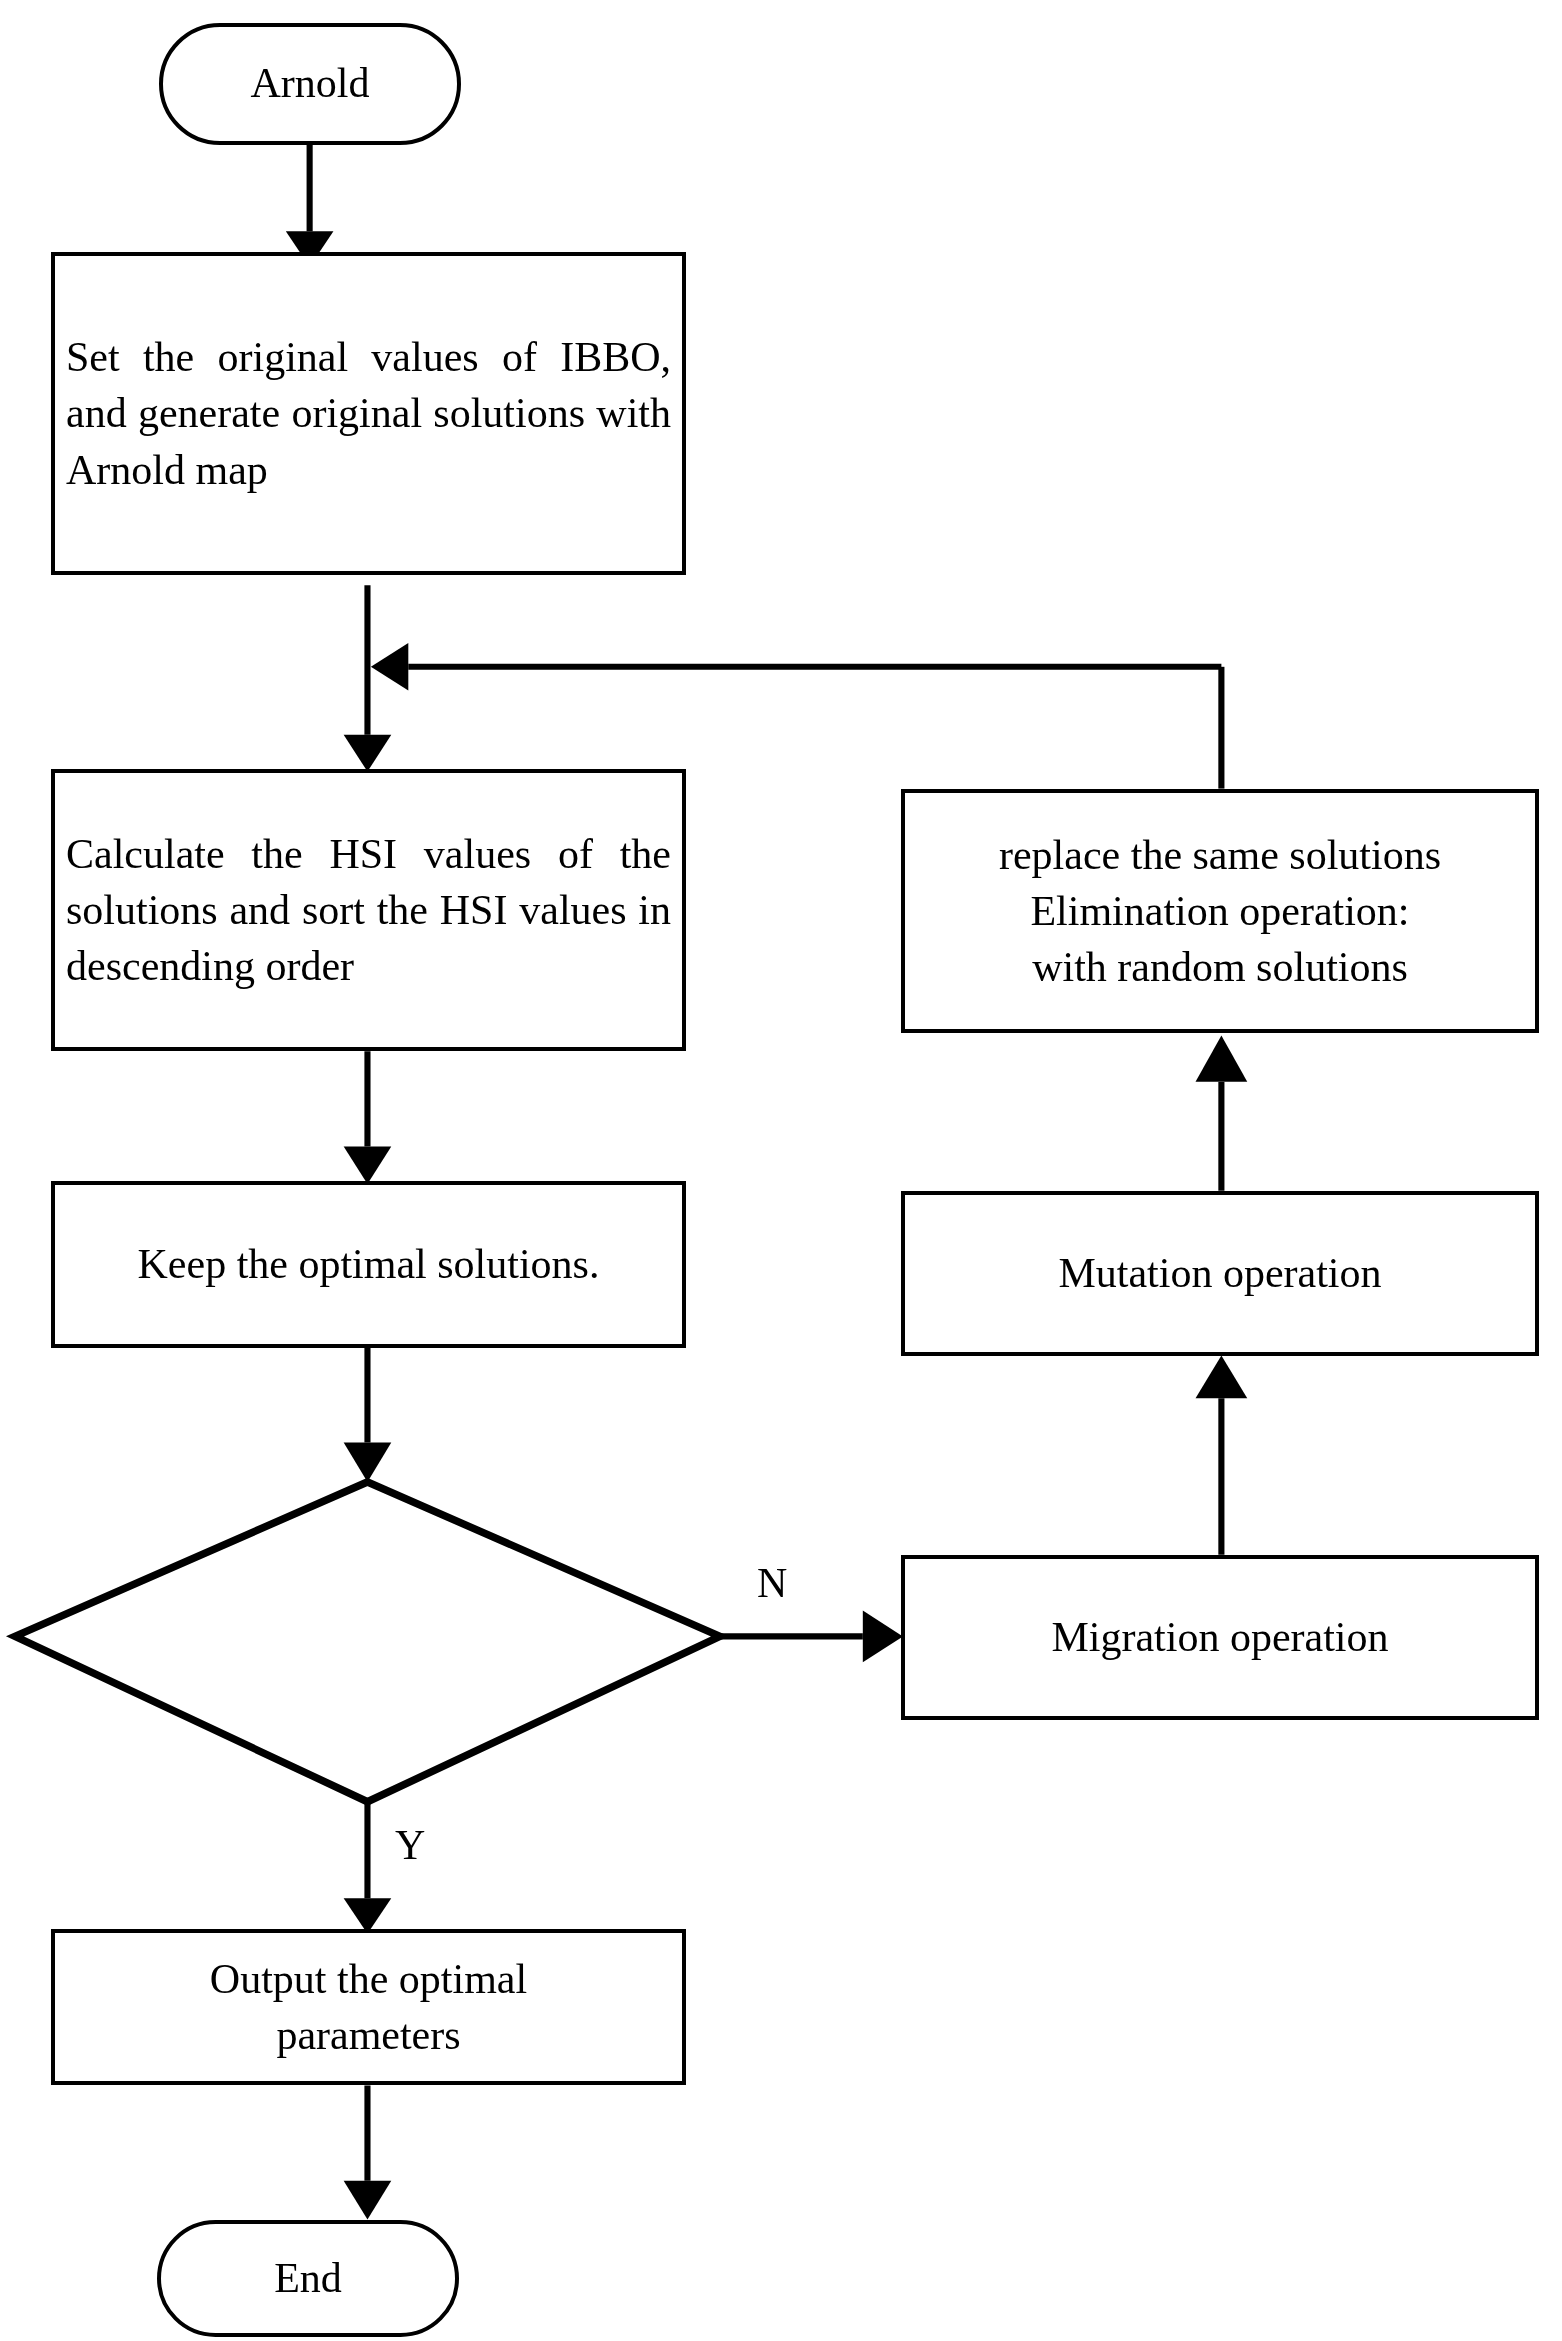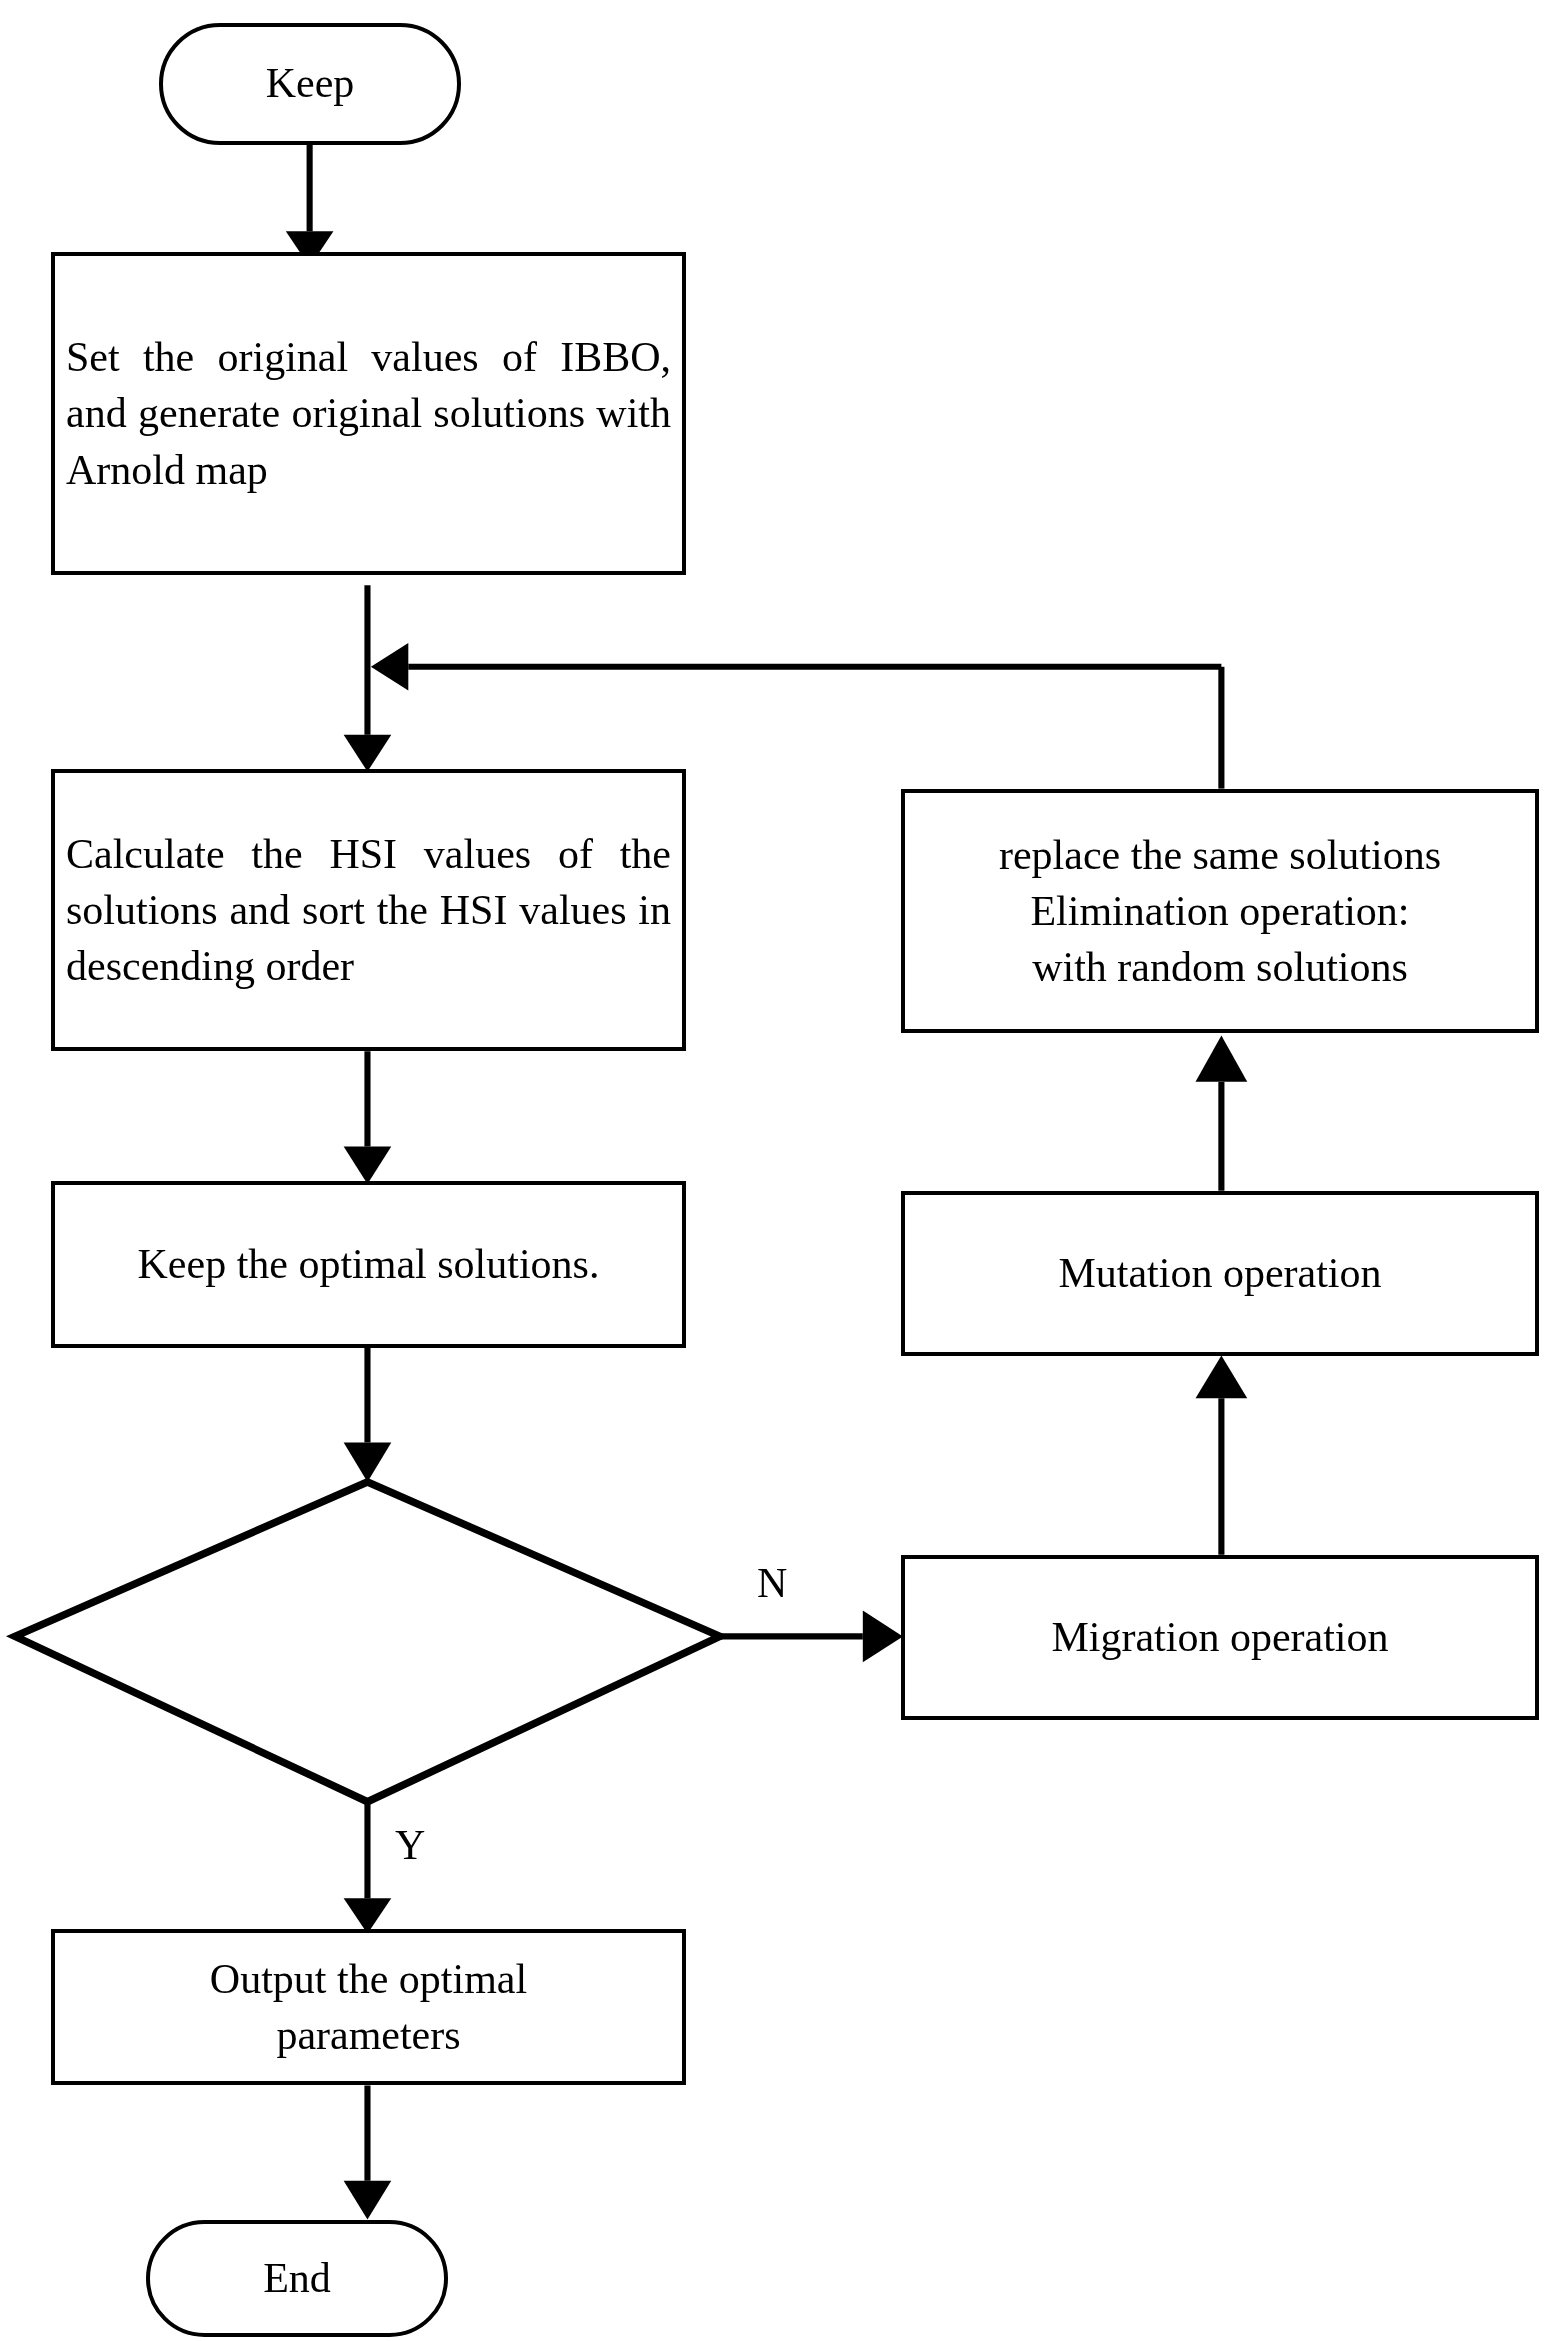--- a/index.html
+++ b/index.html
@@ -135,42 +135,42 @@
       <line x1="540" y1="3065" x2="540" y2="3205" stroke="#000000" stroke-width="9"></line>
       <polygon points="505,3205 575,3205 540,3262" fill="#000000"></polygon>
     </g>
 
     <g>
       <polygon points="540,2178 1058,2405 540,2648 22,2405" fill="#ffffff" stroke="#000000" stroke-width="11"></polygon>
     </g>
   </svg>
 
   <div class="node terminal" style="left:159px; top:22.5px; width:302px; height:122px;">
-    <div class="txt">Keep</div>
+    <div class="txt">Arnold</div>
   </div>
 
   <div class="node process justified" style="left:51px; top:252px; width:635px; height:323px;">
     <div class="txt">Set the original values of IBBO, and generate original solutions with Arnold map</div>
   </div>
 
   <div class="node process justified" style="left:51px; top:769px; width:635px; height:282px;">
     <div class="txt">Calculate the HSI values of the solutions and sort the HSI values in descending order</div>
   </div>
 
   <div class="node process centered" style="left:51px; top:1181px; width:635px; height:167px;">
     <div class="txt">Keep the optimal solutions.</div>
   </div>
 
 
   <div class="node process centered" style="left:51px; top:1929px; width:635px; height:156px; flex-direction:column;">
     <div class="txt">Output the optimal</div>
     <div class="txt">parameters</div>
   </div>
 
-  <div class="node terminal" style="left:146px; top:2220px; width:302px; height:117px;">
+  <div class="node terminal" style="left:157px; top:2220px; width:302px; height:117px;">
     <div class="txt">End</div>
   </div>
 
   <div class="node process centered" style="left:901px; top:789px; width:638px; height:244px; flex-direction:column;">
     <div class="txt"> replace the same solutions</div>
     <div class="txt">Elimination operation:</div>
     <div class="txt">with random solutions</div>
   </div>
 
   <div class="node process centered" style="left:901px; top:1191px; width:638px; height:165px;">

